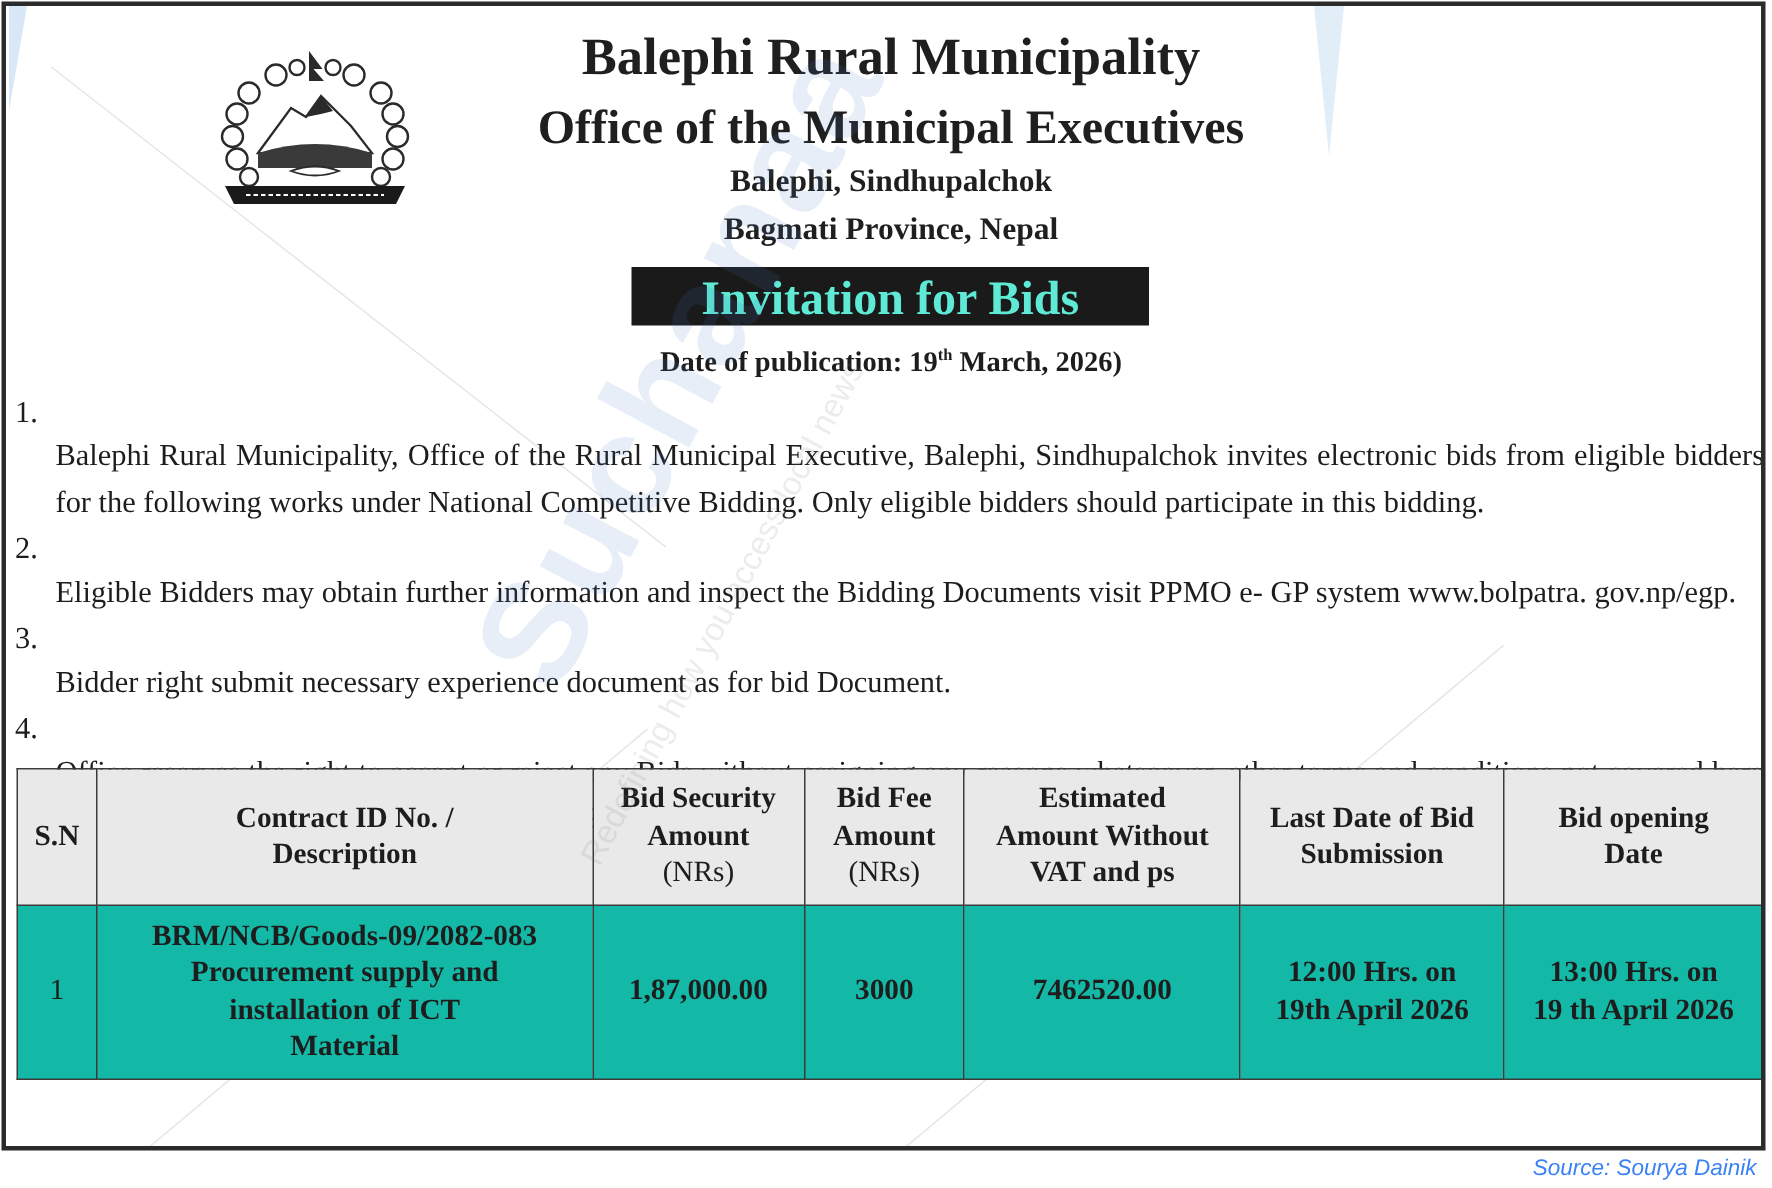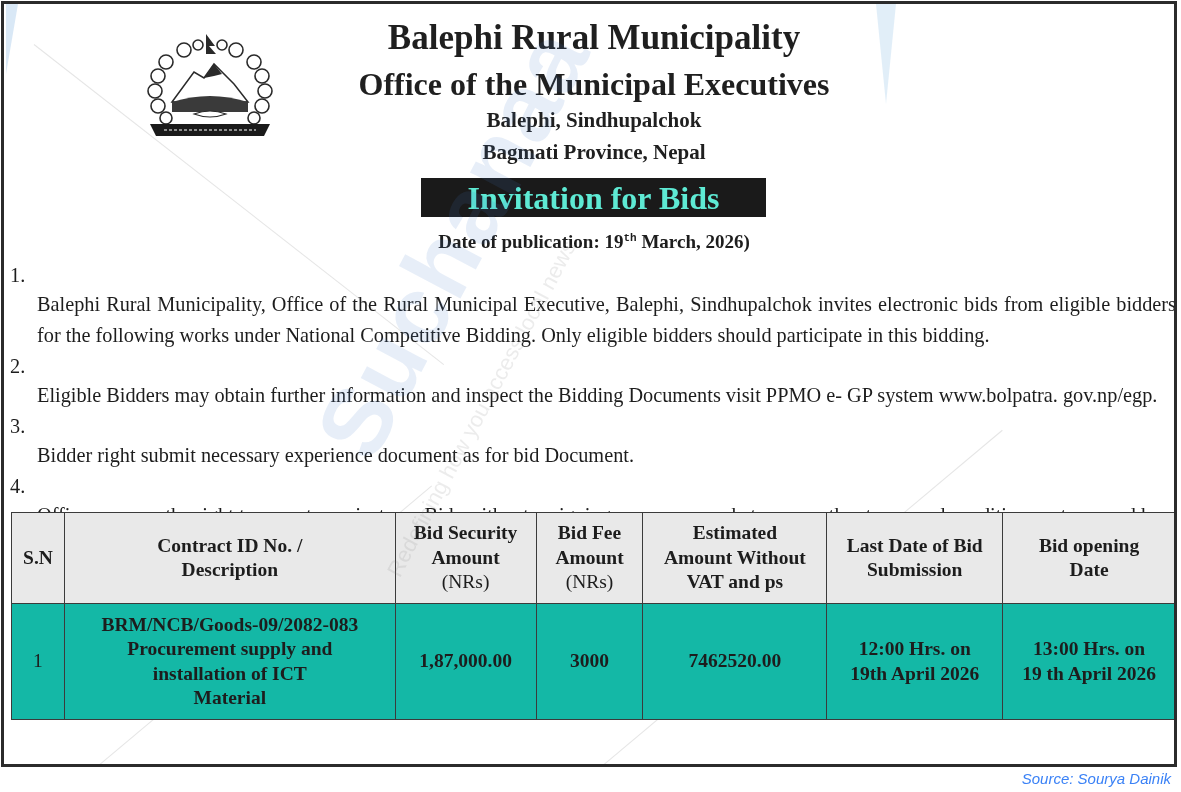--- a/index.html
+++ b/index.html
@@ -39,21 +39,21 @@
     .h2 { top: 62px; font-size: 32px; left: 0; width: 1180px; }
     .h3 { top: 104px; font-size: 21px; left: 0; width: 1180px; }
     .h4 { top: 136px; font-size: 21px; left: 0; width: 1180px; }
 
     .banner {
       position: absolute; left: 417px; top: 174px; width: 345px; height: 39px;
       background: #1a1a1a; color: #5eead4; font-weight: bold; font-size: 32px;
       text-align: center; line-height: 40px;
     }
     .pubdate { position: absolute; left: 0; width: 1180px; top: 227px; text-align: center; font-weight: bold; font-size: 19px; }
-    .pubdate sup { font-size: 11px; vertical-align: 7px; font-family: Liberation Mono, monospace; }
+    .pubdate sup { font-size: 11px; vertical-align: 7px; }
 
     
     .paras { position: absolute; left: 6px; top: 256px; width: 1166px; font-size: 20.3px; line-height: 31px; }
     .para { display: flex; text-align: justify; }
     .para .num { width: 27px; flex: none; }
     .para .txt { flex: 1; text-align: justify; margin-top: 29px; }
     .para.last-left .txt { text-align-last: left; }
 
     
     table.bids {

